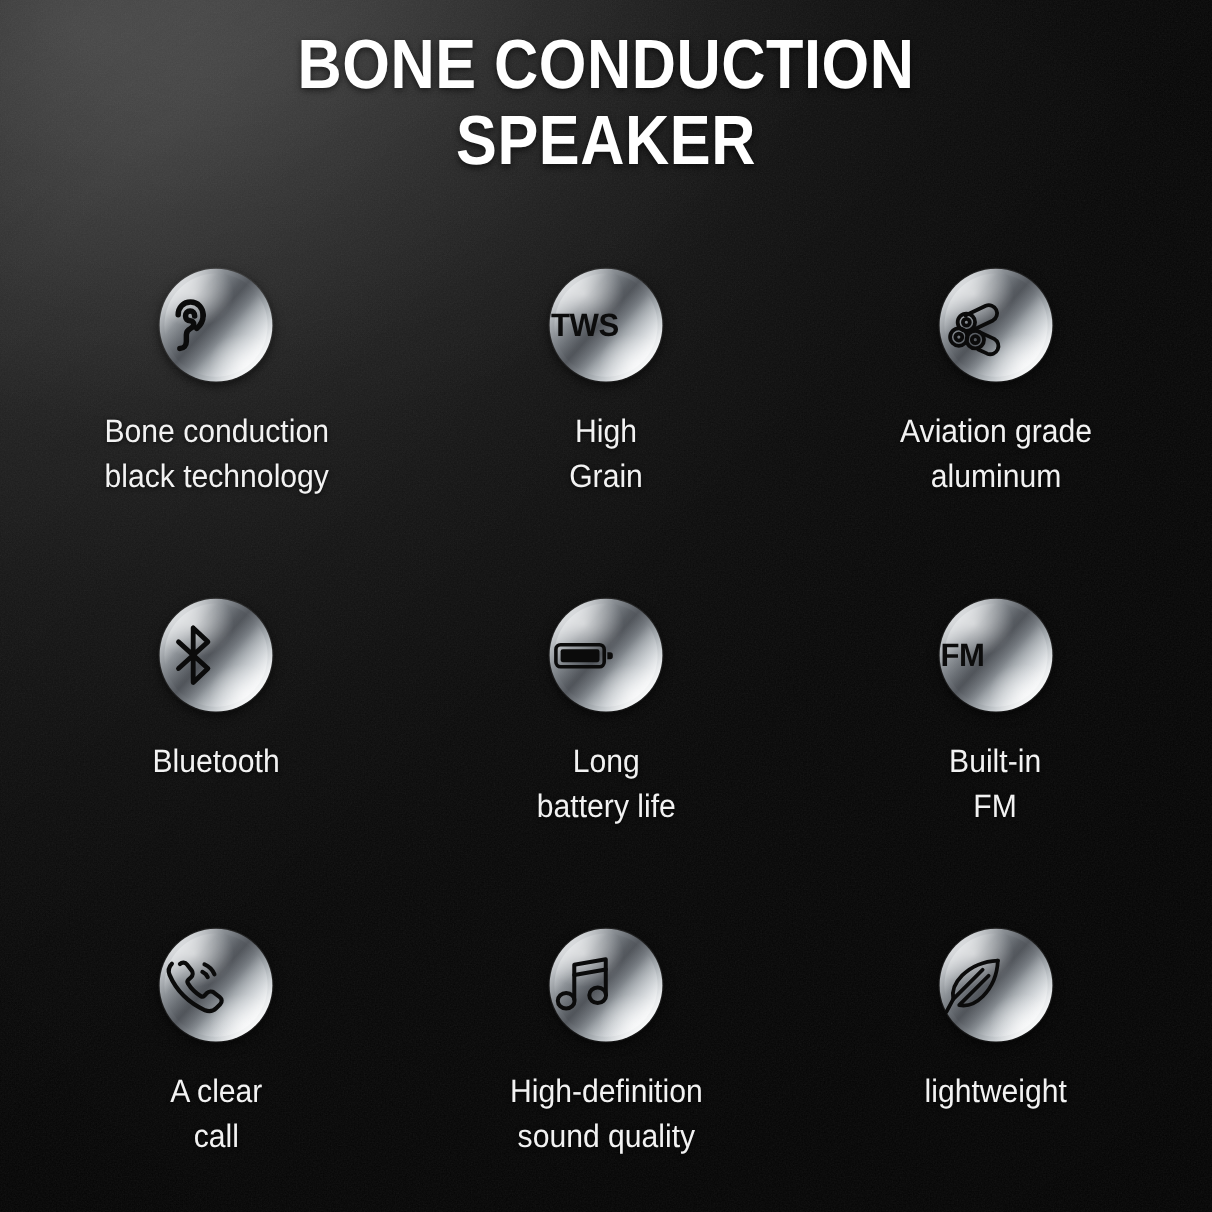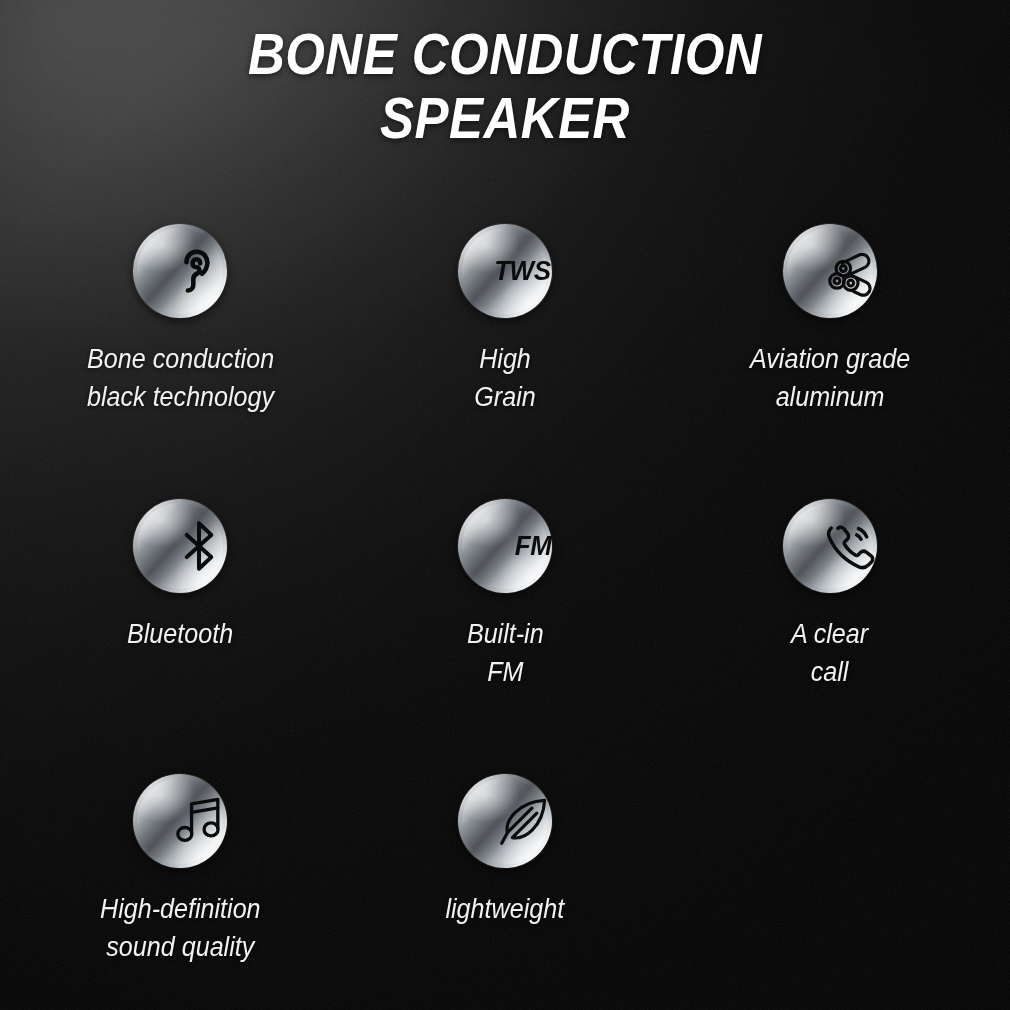--- a/index.html
+++ b/index.html
@@ -11,21 +11,20 @@
   body {
     font-family: "Liberation Sans", sans-serif;
   }
 
   #poster {
     position: relative;
     width: 1010px;
     height: 1010px;
     overflow: hidden;
     background: #080808;
-    font-style: italic;
   }
 
   
   .bg-base {
     position: absolute;
     inset: 0;
     background:
       radial-gradient(120% 105% at 6% 2%,
         #3b3b3b 0%,
         #323232 9%,
@@ -115,21 +114,21 @@
         #c3c8cc 71%,
         #e9ebed 80%,
         #fbfcfc 88%,
         #cfd3d6 96%,
         #9ba0a5 100%);
     box-shadow:
       0 3px 10px rgba(0,0,0,0.65),
       0 0 0 1px rgba(255,255,255,0.10);
     display: flex;
     align-items: center;
-    justify-content: flex-end;
+    justify-content: flex-start;
     flex: none;
   }
   .disc::before {
     content: "";
     position: absolute;
     inset: 4px;
     border-radius: 50%;
     background:
       linear-gradient(130deg,
         rgba(255,255,255,0.85) 0%,
@@ -266,20 +265,33 @@
       <div class="disc">
         <span class="glyph">
           <svg viewBox="0 0 64 64" fill="none" stroke="currentColor" stroke-width="4.6" stroke-linecap="round" stroke-linejoin="round">
             <path d="M32 6v52l14-13.3L18 19.3M18 44.7l28-25.4L32 6"></path>
           </svg>
         </span>
       </div>
       <div class="caption">Bluetooth</div>
     </div>
 
+    <div class="cell">
+      <div class="disc">
+        <span class="glyph">
+          <svg viewBox="0 0 64 64" fill="none" stroke="currentColor" stroke-linecap="round" stroke-linejoin="round">
+            <rect x="6" y="22" width="46" height="21" rx="4.5" stroke-width="3.4"></rect>
+            <rect x="10.5" y="26.4" width="37" height="12.2" rx="2" fill="currentColor" stroke="none"></rect>
+            <path d="M55 29.2h2.6a2.6 2.6 0 0 1 2.6 2.6v1.4a2.6 2.6 0 0 1-2.6 2.6H55z" fill="currentColor" stroke="none"></path>
+          </svg>
+        </span>
+      </div>
+      <div class="caption">Long
+battery life</div>
+    </div>
 
     <div class="cell">
       <div class="disc">
         <span class="glyph-text">FM</span>
       </div>
       <div class="caption">Built-in
 FM</div>
     </div>
 
     <div class="cell">

